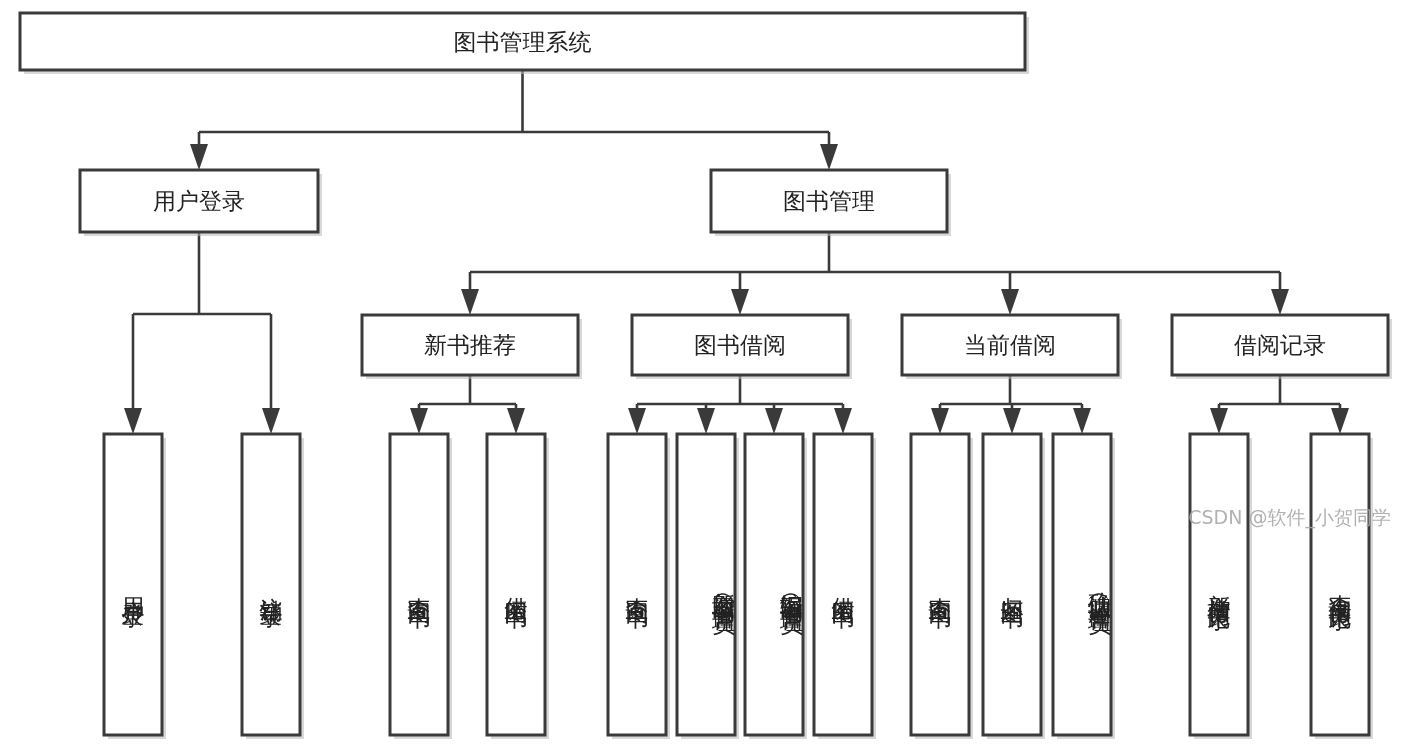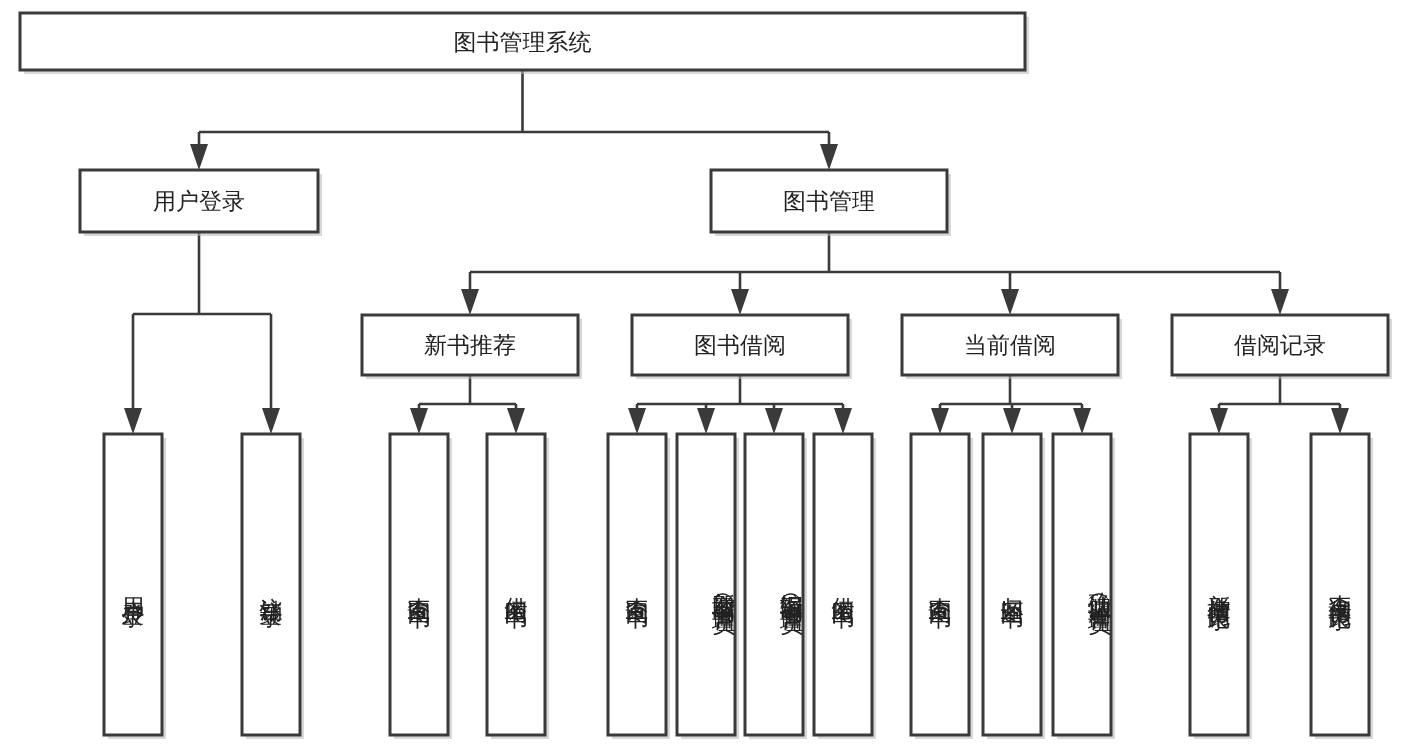--- a/index.html
+++ b/index.html
@@ -267,14 +267,15 @@
   <div class="leaf-label centered" style="left:608px; top:434px; width:58px; height:301px;">查询图书</div>
   <div class="leaf-label" style="left:677px; top:440px; width:58px; height:295px;">新增图书（管理员）</div>
   <div class="leaf-label" style="left:745px; top:440px; width:58px; height:295px;">编辑图书（管理员）</div>
   <div class="leaf-label centered" style="left:814px; top:434px; width:58px; height:301px;">借阅图书</div>
   <div class="leaf-label centered" style="left:911px; top:434px; width:58px; height:301px;">查询图书</div>
   <div class="leaf-label centered" style="left:983px; top:434px; width:58px; height:301px;">归还图书</div>
   <div class="leaf-label" style="left:1053px; top:440px; width:58px; height:295px;">确认归还（管理员）</div>
   <div class="leaf-label centered" style="left:1190px; top:434px; width:58px; height:301px;">新增借阅记录</div>
   <div class="leaf-label centered" style="left:1311px; top:434px; width:58px; height:301px;">查询借阅记录</div>
 
+  <div class="watermark">CSDN @软件_小贺同学</div>
 
 </div>
 
 </body></html>

